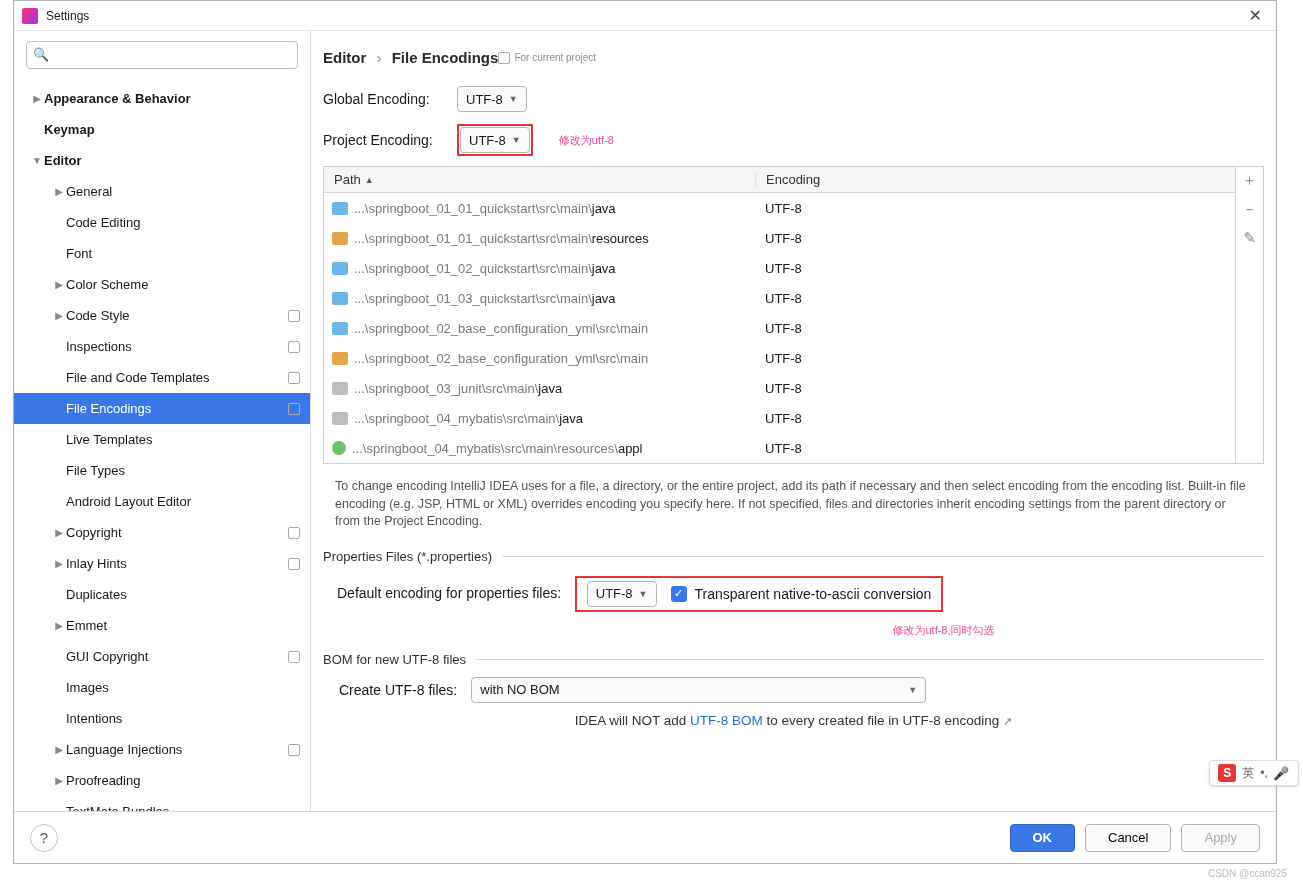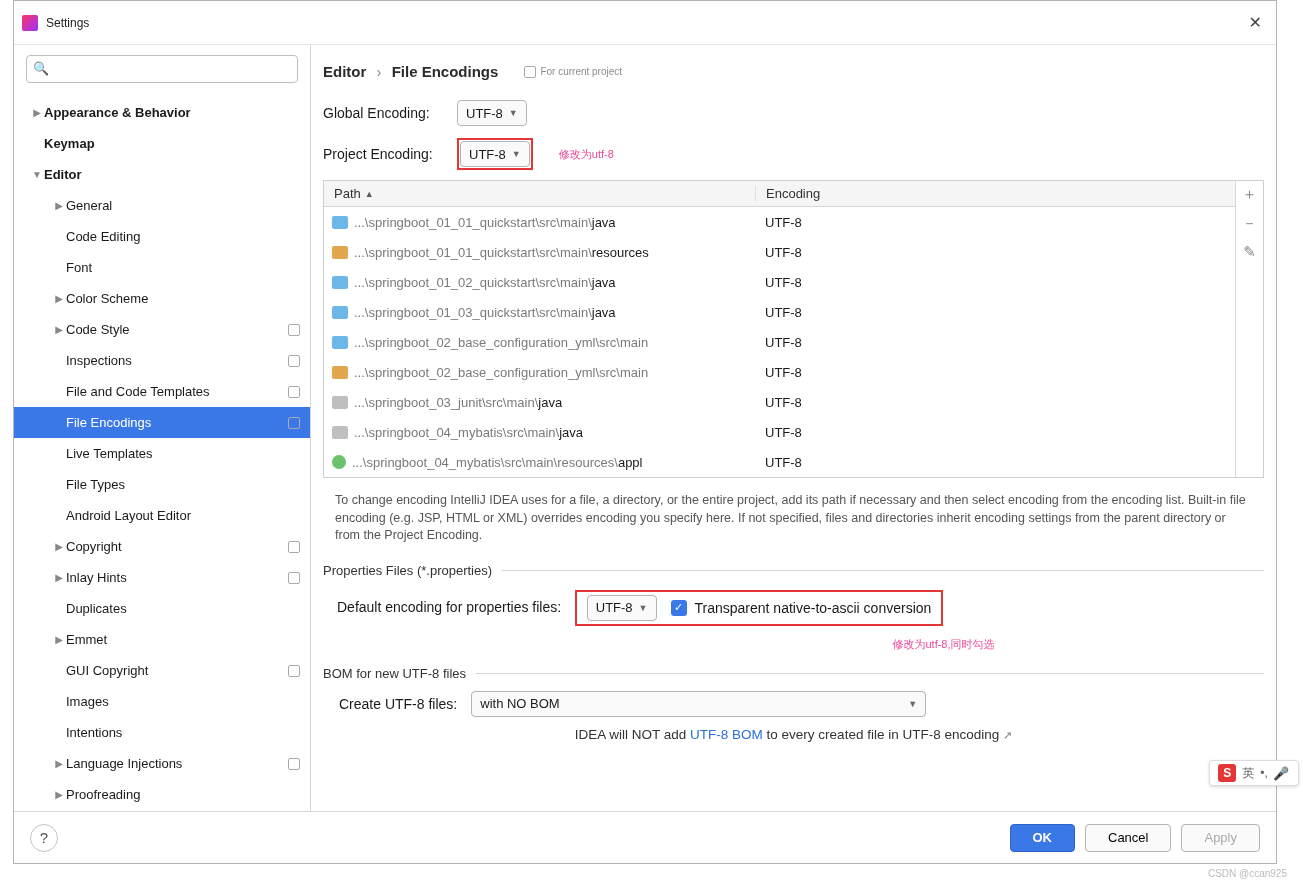--- a/index.html
+++ b/index.html
@@ -1,38 +1,38 @@
 <!DOCTYPE html>
 <html><head>
 <meta charset="utf-8">
 <style>
 * { box-sizing: border-box; margin: 0; padding: 0; font-family: -apple-system, "Segoe UI", Arial, sans-serif; }
 body { background: #fff; font-size: 13px; color: #1a1a1a; width: 1303px; height: 883px; position: relative; overflow: hidden; }
 .dialog { position: absolute; left: 13px; top: 0; width: 1264px; height: 864px; background: #fff; border: 1px solid #b4b4b4; display: flex; flex-direction: column; }
-.titlebar { height: 44px; display: flex; align-items: center; padding: 0 8px; border-bottom: 1px solid #e6e6e6; }
+.titlebar { height: 30px; display: flex; align-items: center; padding: 0 8px; border-bottom: 1px solid #e6e6e6; }
 .titlebar .app-icon { width: 16px; height: 16px; margin-right: 8px; display: inline-block; background: linear-gradient(135deg,#ff3366,#9933ff); border-radius: 2px; }
 .titlebar .title { font-size: 12px; color: #222; flex: 1; }
 .titlebar .close { font-size: 16px; color: #444; cursor: pointer; padding: 0 6px; }
 .body { flex: 1; display: flex; overflow: hidden; }
 .sidebar { width: 297px; border-right: 1px solid #d7d7d7; display: flex; flex-direction: column; }
 .search-wrap { padding: 10px 12px 8px; }
 .search { position: relative; }
 .search input { width: 100%; height: 28px; border: 1px solid #bfbfbf; border-radius: 4px; padding: 0 8px 0 26px; font-size: 13px; }
 .search .mag { position: absolute; left: 7px; top: 6px; color: #888; font-size: 13px; }
 .tree { flex: 1; overflow: auto; padding-top: 6px; }
 .tree-item { display: flex; align-items: center; height: 31px; cursor: pointer; padding-right: 10px; }
 .tree-item.selected { background: #3b78e7; color: #fff; }
 .tree-item .arrow { width: 14px; text-align: center; color: #888; font-size: 10px; }
 .tree-item.selected .arrow { color: #fff; }
 .tree-item .label { flex: 1; font-size: 13px; }
 .tree-item.header .label { font-weight: bold; }
 .lvl0 { padding-left: 16px; }
 .lvl1 { padding-left: 38px; }
 .content { flex: 1; display: flex; flex-direction: column; overflow: hidden; padding-top: 18px; }
-.crumb-row { display: flex; align-items: center; gap: 26px; padding: 0 12px 18px; }
+.crumb-row { display: flex; align-items: center; padding: 0 12px 18px; }
 .crumb { font-size: 15px; font-weight: bold; color: #2b2b2b; }
 .crumb .sep { color: #888; padding: 0 6px; font-weight: normal; }
 .for-project { font-size: 10px; color: #8d8d8d; display: inline-flex; align-items: center; gap: 4px; }
 .enc-row { display: flex; align-items: center; padding: 2px 12px 10px; gap: 10px; }
 .enc-label { font-size: 14px; width: 124px; }
 .dropdown { display: inline-flex; align-items: center; height: 26px; border: 1px solid #b4b4b4; border-radius: 4px; padding: 0 8px; gap: 6px; background: #fafafa; cursor: pointer; font-size: 13px; }
 .dropdown .caret { font-size: 9px; color: #666; }
 .highlight-box { border: 2px solid #e43636; padding: 1px; }
 .red-note { color: #ec4899; font-size: 11px; }
 .table-wrap { margin: 0 12px 8px; border: 1px solid #cfcfcf; display: flex; }

